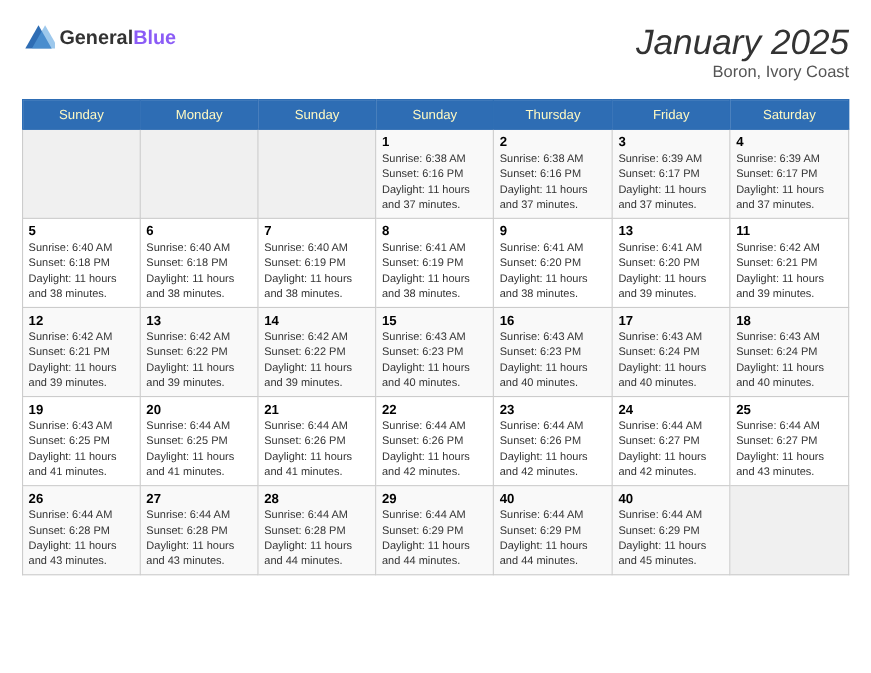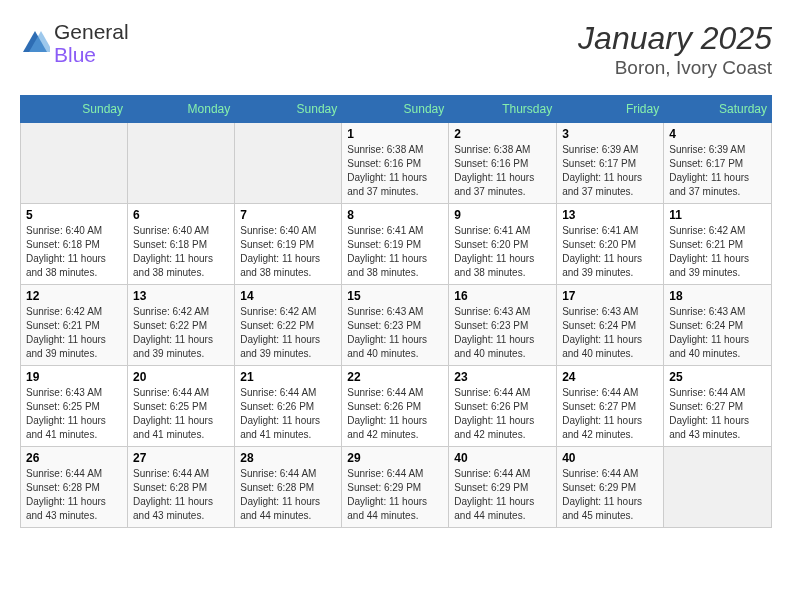--- a/index.html
+++ b/index.html
@@ -15,55 +15,55 @@
       justify-content: space-between;
       align-items: flex-start;
       margin-bottom: 16px;
     }
     .logo {
       display: flex;
       align-items: center;
     }
     .logo-text {
       display: flex;
-      flex-direction: column;
-      font-size: 21px;
-      font-weight: normal;
+      flex-direction: row;
+      font-size: 18px;
+      font-weight: bold;
       line-height: 1.1;
     }
     .logo-general { color: #333; }
     .logo-blue { color: #8b5cf6; }
     .logo-icon {
       width: 30px;
       height: 30px;
       margin-right: 4px;
     }
     .title-area {
       text-align: right;
     }
     .month-title {
       font-size: 32px;
       font-weight: normal;
       color: #333;
       font-style: italic;
     }
     .location {
-      font-size: 19px;
+      font-size: 15px;
       color: #555;
     }
     table {
       width: 100%;
       border-collapse: collapse;
       font-size: 11px;
     }
     thead tr th {
       background-color: #2e6db4;
-      color: #86efac;
+      color: #fef9c3;
       padding: 6px 4px;
-      text-align: right;
+      text-align: center;
       font-size: 12px;
       font-weight: normal;
       border: 1px solid #2e6db4;
     }
     tbody tr td {
       border: 1px solid #ccc;
       vertical-align: top;
       padding: 4px 5px;
       width: 113px;
       min-height: 80px;

